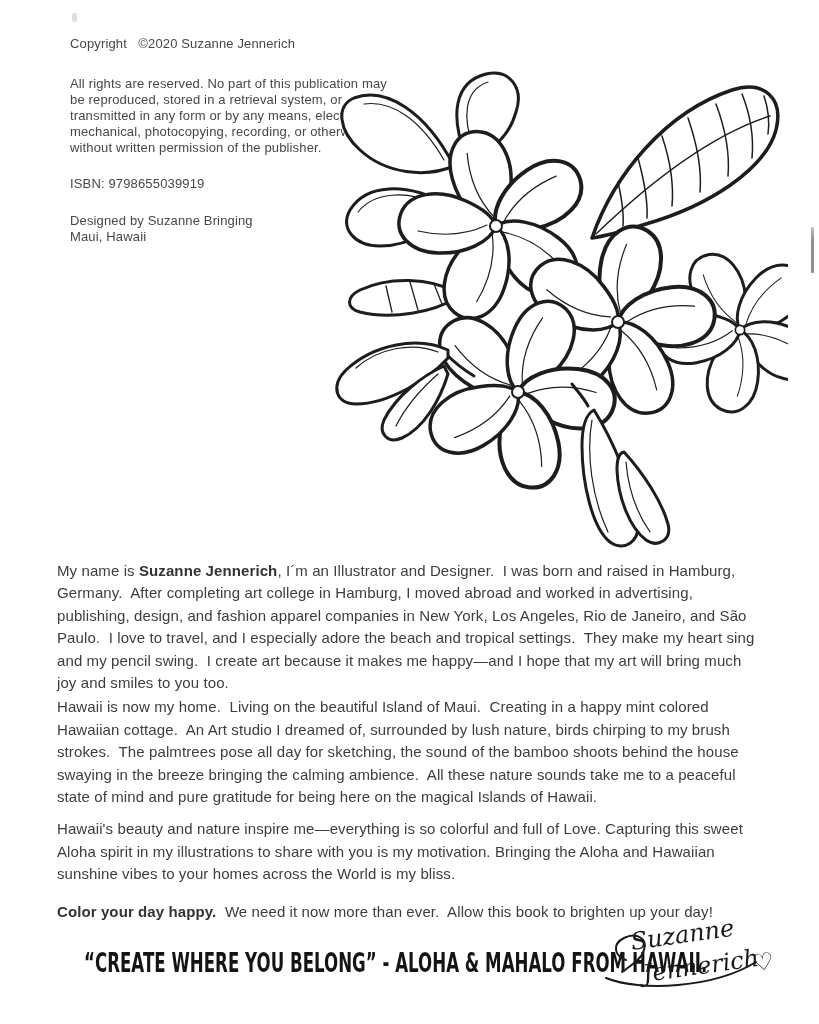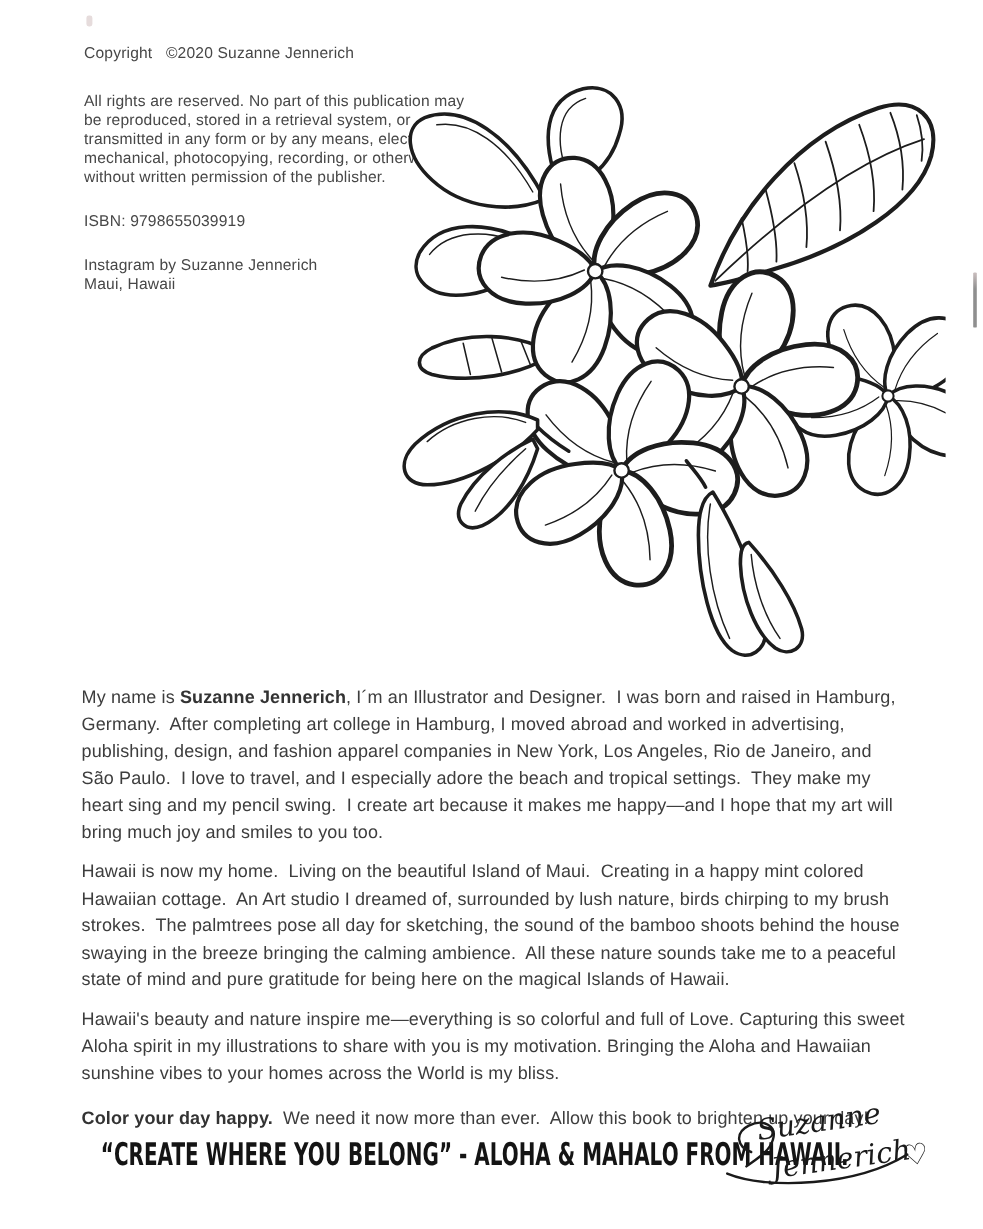--- a/index.html
+++ b/index.html
@@ -25,21 +25,21 @@
   .illustration{
     position:absolute;left:326px;top:54px;width:462px;height:502px;
   }
   .illustration svg{width:100%;height:100%;}
 
   
   .bio{
     position:absolute;left:57px;top:560px;width:708px;
     font-size:15px;line-height:22.4px;letter-spacing:.1px;color:#3d3d3d;
   }
-  .bio p{margin:11px;}
+  .bio p{margin:0;}
   .bio .p2{margin-top:2px;}
   .bio .p3{margin-top:10px;}
   .bio .cta{margin-top:15px;}
   .bio b{color:#333333;}
 
   
   .footer{position:absolute;left:0;top:912px;width:698px;height:110px;}
   .tagline{
     position:absolute;left:84px;top:36px;
     font-family:"DejaVu Sans", sans-serif;
@@ -64,21 +64,21 @@
 <body>
 
 <div class="artifact-topleft"></div>
 <div class="artifact-right"></div>
 
 <div class="colophon">
   <p class="copyright-line prewrap">Copyright   ©2020 Suzanne Jennerich</p>
   <p class="rights prewrap">All rights are reserved. No part of this publication may be reproduced, stored in a retrieval system, or transmitted in any form or by any means, electronic, mechanical, photocopying, recording, or otherwise, without written permission of the publisher.</p>
   <p class="isbn prewrap">ISBN: 9798655039919</p>
   <div class="publisher">
-    <div>Instagram by Suzanne Jennerich</div>
+    <div>Designed by Suzanne Bringing</div>
     <div>Maui, Hawaii</div>
   </div>
 </div>
 
 <div class="illustration">
   <svg viewBox="0 0 462 502" xmlns="http://www.w3.org/2000/svg">
     <g stroke="#1d1d1d" fill="#ffffff" stroke-linecap="round" stroke-linejoin="round">
 
       <g>
         <path stroke-width="3" d="M128,112 C100,58 60,32 28,44 C10,52 12,76 34,96 C60,120 100,124 128,112 Z"></path>

